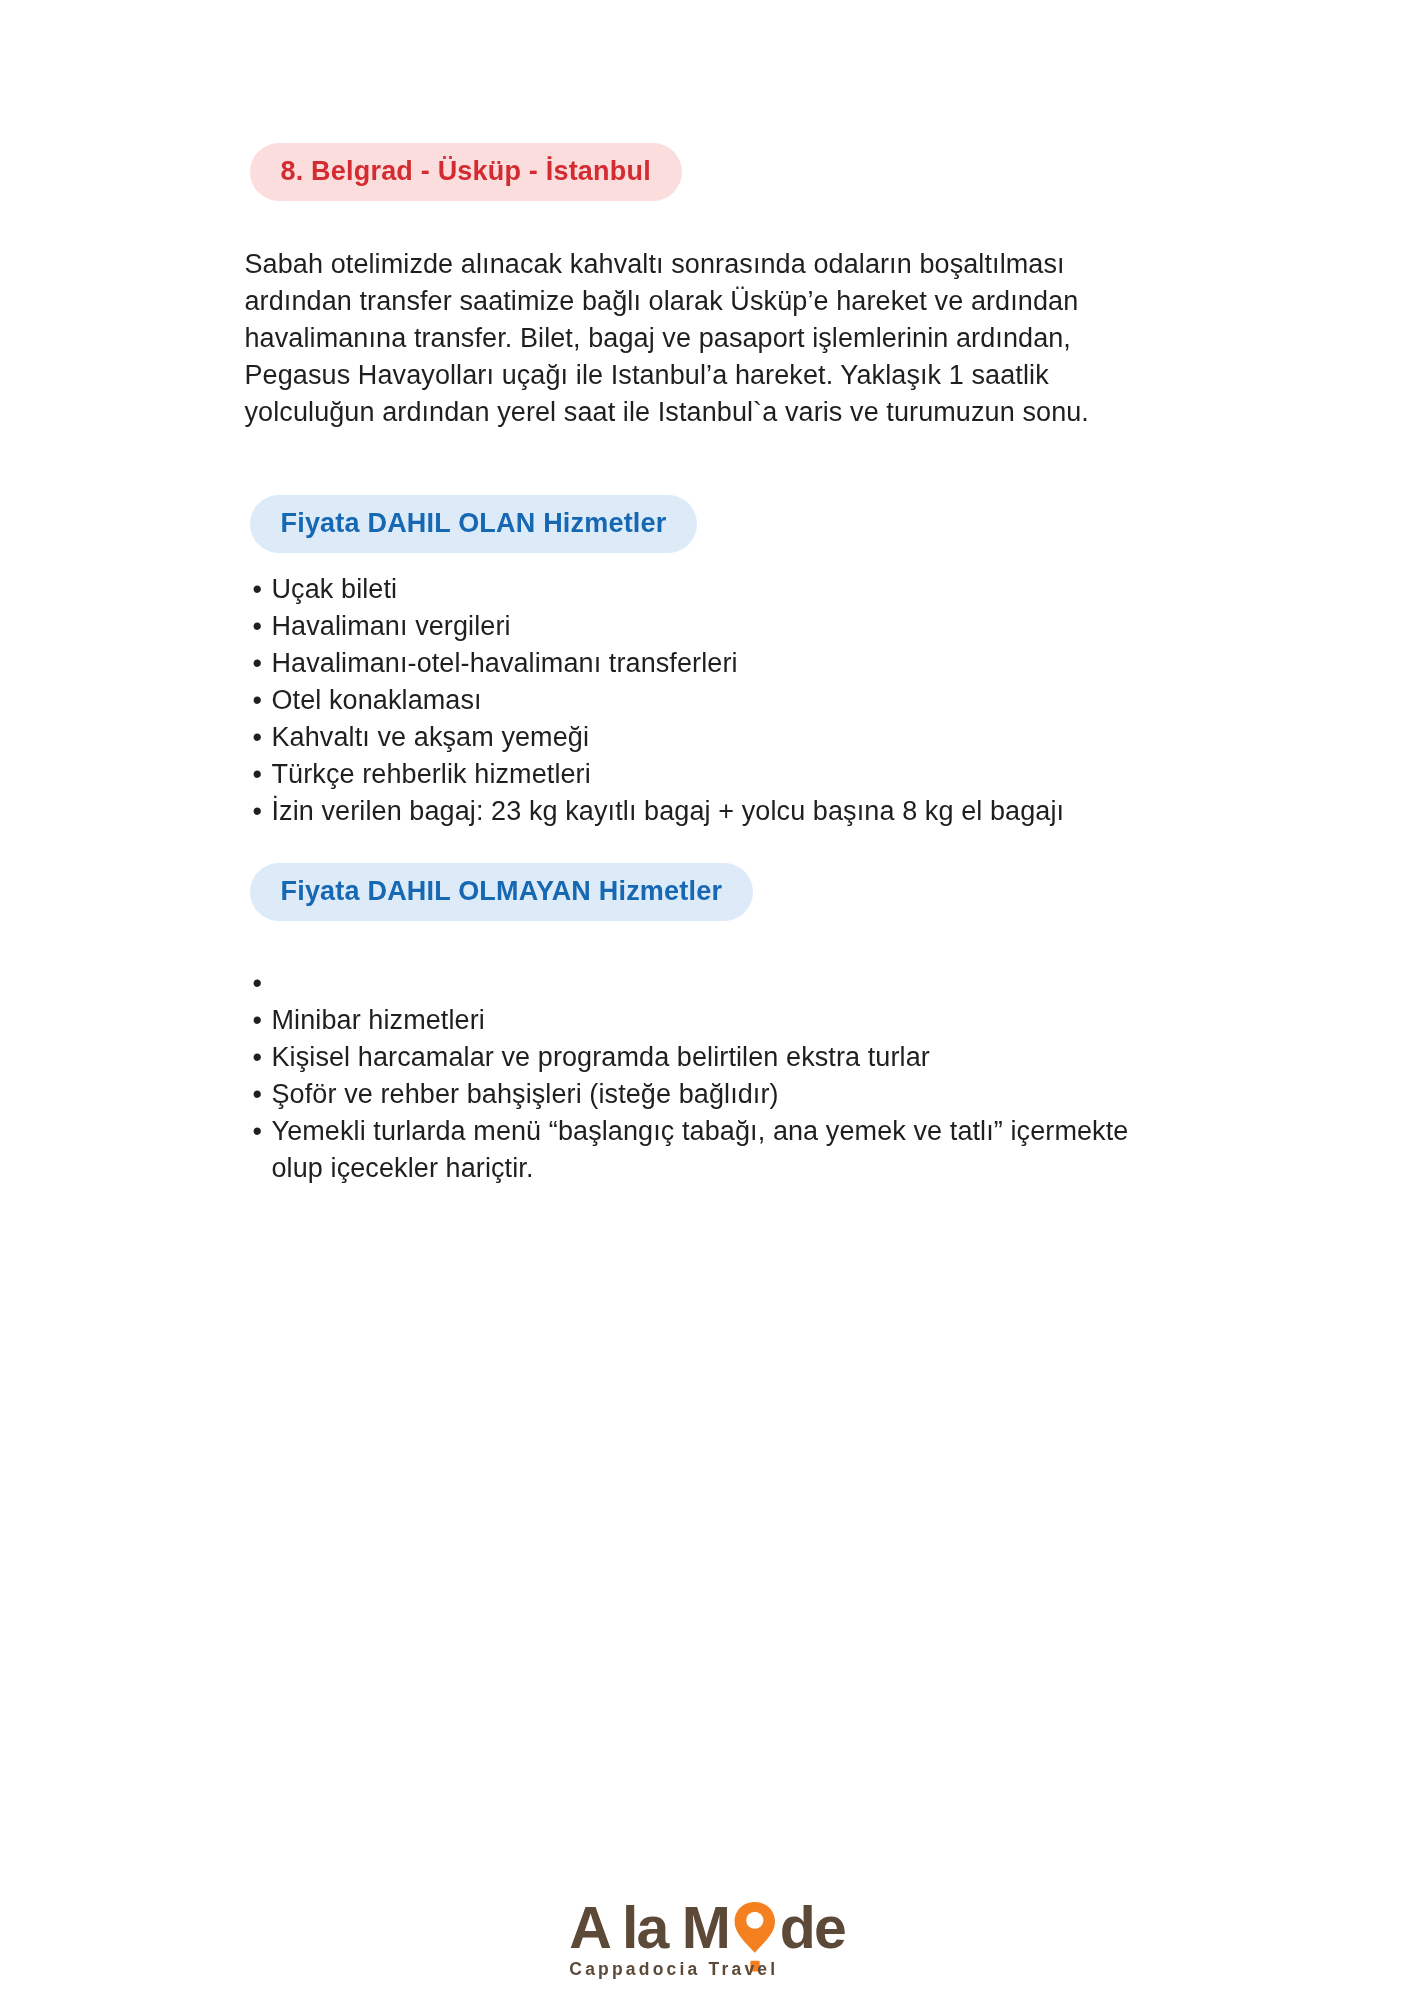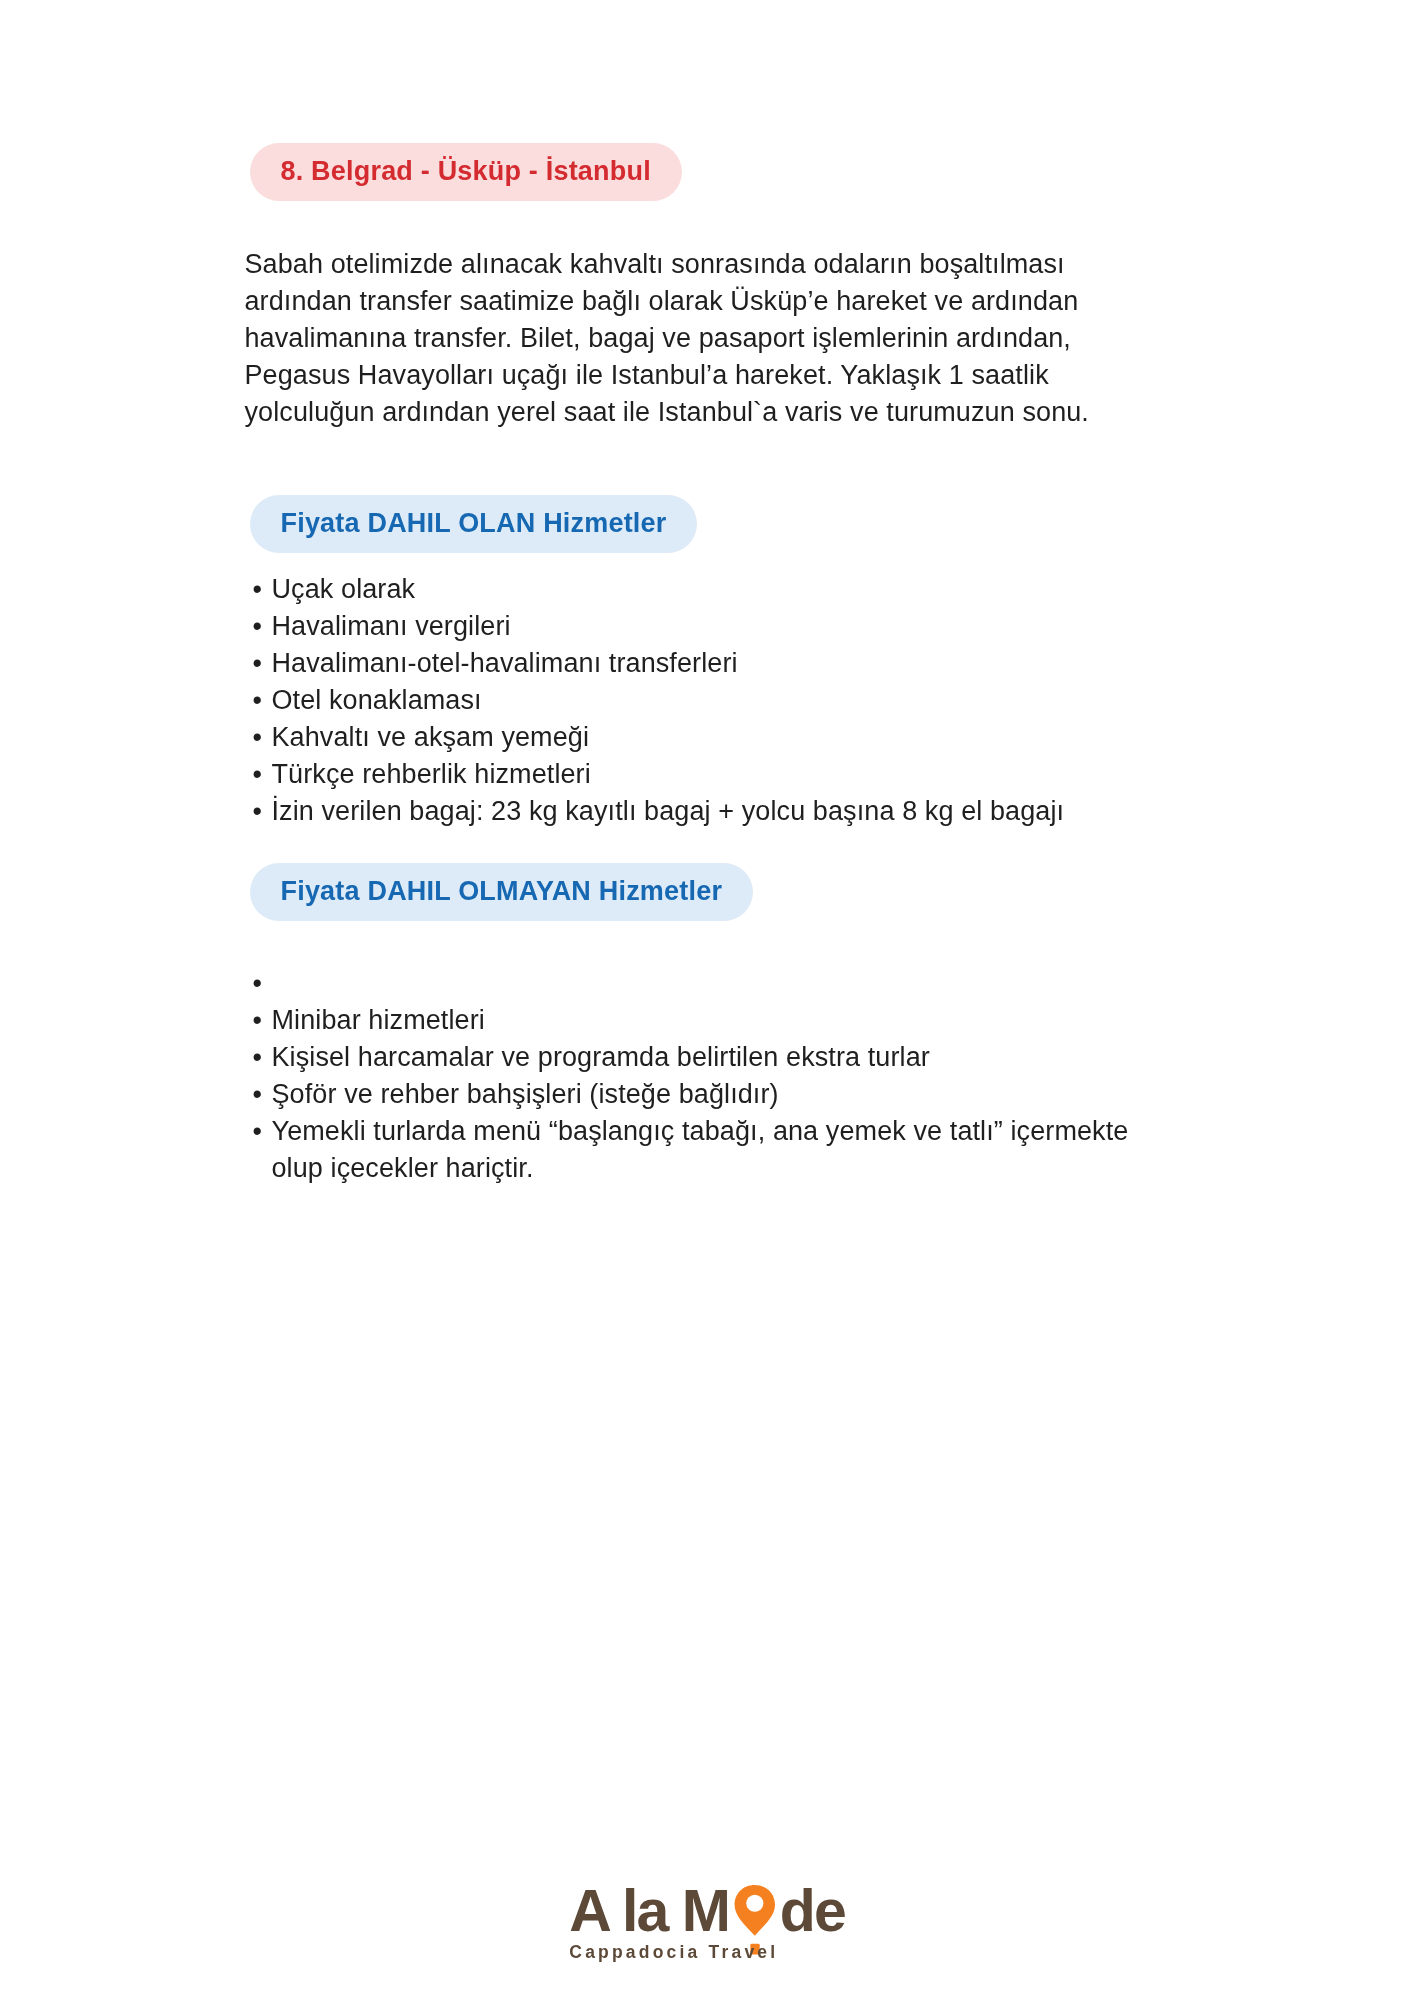--- a/index.html
+++ b/index.html
@@ -68,21 +68,21 @@
     flex: 0 0 auto;
     width: 27px;
     padding-left: 8px;
     color: #1f1f1f;
   }
   .list .li-text { max-width: 1060px; }
 
   .footer-logo {
     position: absolute;
     left: 50%;
-    bottom: 39px;
+    bottom: 22px;
     transform: translateX(-50%);
     display: flex;
     flex-direction: column;
     align-items: flex-start;
   }
   .logo-row {
     display: flex;
     align-items: flex-end;
   }
   .logo-word {
@@ -118,21 +118,21 @@
 
     <p class="intro">Sabah otelimizde alınacak kahvaltı sonrasında odaların boşaltılması ardından transfer saatimize bağlı olarak Üsküp’e hareket ve ardından havalimanına transfer. Bilet, bagaj ve pasaport işlemlerinin ardından, Pegasus Havayolları uçağı ile Istanbul’a hareket. Yaklaşık 1 saatlik yolculuğun ardından yerel saat ile Istanbul`a varis ve turumuzun sonu.</p>
 
     <div>
       <div class="badge badge-blue badge-included">Fiyata DAHIL OLAN Hizmetler</div>
     </div>
 
     <ul class="list list-included">
         <li class="list-item">
         <span class="bullet">•</span>
-        <span class="li-text">Uçak olarak</span>
+        <span class="li-text">Uçak bileti</span>
       </li>
         <li class="list-item">
         <span class="bullet">•</span>
         <span class="li-text">Havalimanı vergileri</span>
       </li>
         <li class="list-item">
         <span class="bullet">•</span>
         <span class="li-text">Havalimanı-otel-havalimanı transferleri</span>
       </li>
         <li class="list-item">

